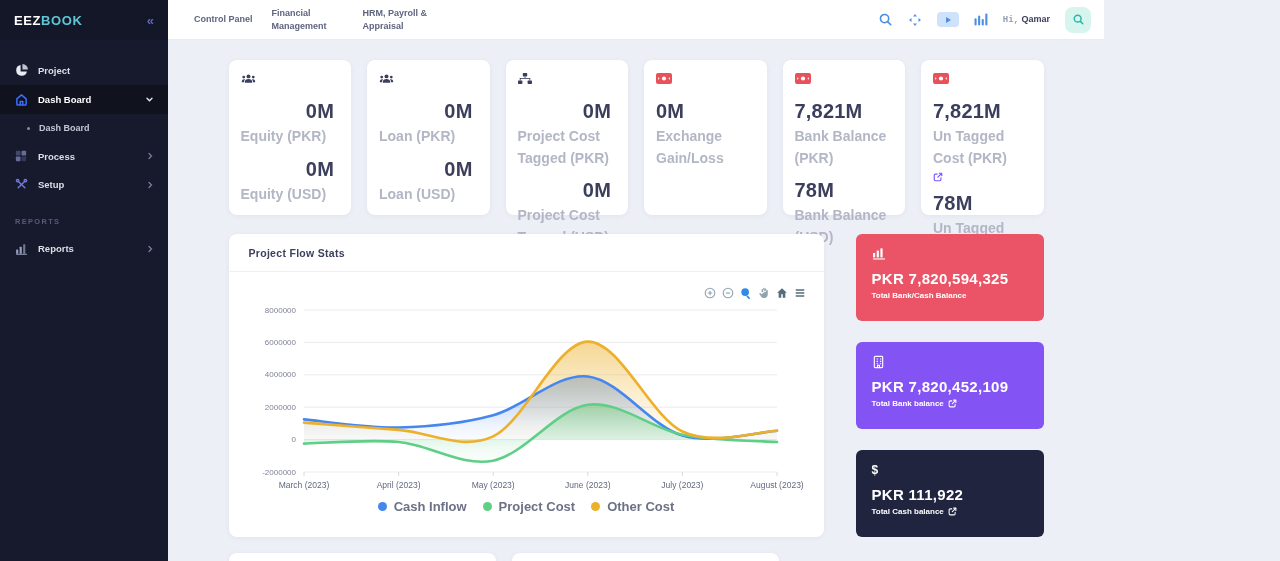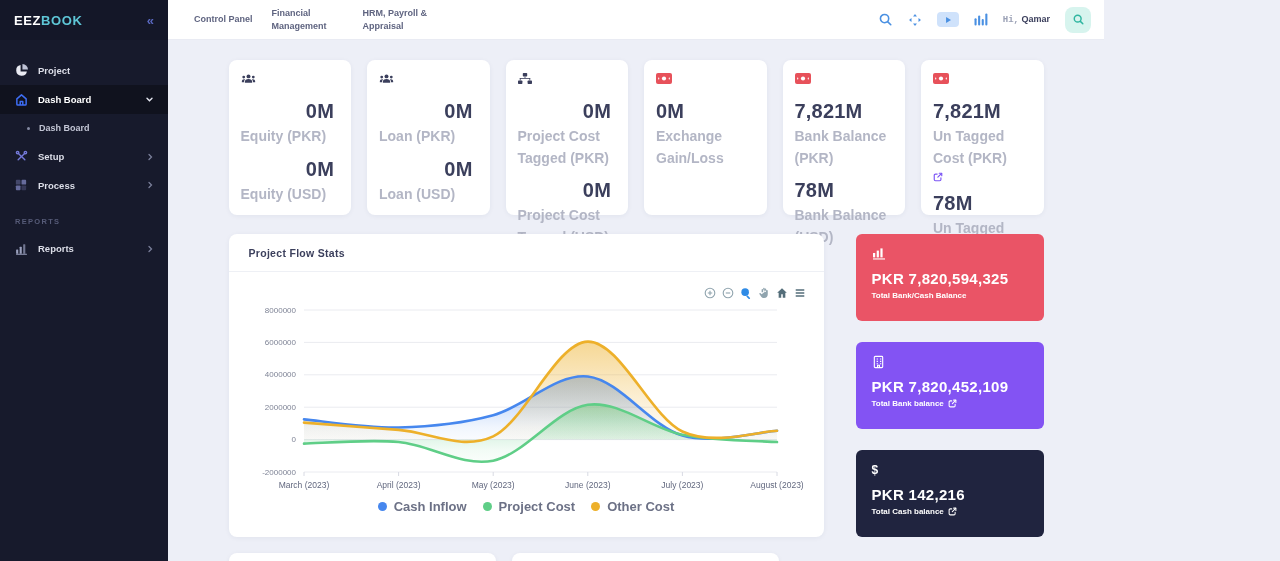--- a/index.html
+++ b/index.html
@@ -105,44 +105,44 @@
               <path d="M2 3.2 4.5 5.7 7 3.2"></path>
             </svg>
         </span>
       </div>
       <div class="nav-sub">
         <span class="dot"></span>
         <span>Dash Board</span>
       </div>
       <div class="nav-item">
         <span class="nicon">
+          <svg width="12" height="12" viewBox="0 0 14 14" fill="#6f74a8">
+              <rect x="1" y="1" width="5.4" height="5.4" rx="1" opacity=".5"></rect>
+              <rect x="7.6" y="1" width="5.4" height="5.4" rx="1" opacity=".9"></rect>
+              <rect x="1" y="7.6" width="5.4" height="5.4" rx="1" opacity=".9"></rect>
+              <rect x="7.6" y="7.6" width="5.4" height="5.4" rx="1" opacity=".35"></rect>
+            </svg>
+        </span>
+        <span>Process</span>
+        <span class="chev">
+          <svg width="8" height="8" viewBox="0 0 8 8" fill="none" stroke="#7a7f99" stroke-width="1.3" stroke-linecap="round">
+              <path d="M3 1.5 5.5 4 3 6.5"></path>
+            </svg>
+        </span>
+      </div>
+      <div class="nav-item">
+        <span class="nicon">
           <svg width="13" height="13" viewBox="0 0 14 14" fill="none" stroke="#7479da" stroke-width="1.5" stroke-linecap="round">
               <path d="M3.4 10.6 10.6 3.4"></path>
               <path d="M3.4 3.4l7.2 7.2"></path>
               <circle cx="2.8" cy="2.8" r="1.3"></circle>
               <circle cx="11.2" cy="2.8" r="1.3"></circle>
             </svg>
         </span>
         <span>Setup</span>
-        <span class="chev">
-          <svg width="8" height="8" viewBox="0 0 8 8" fill="none" stroke="#7a7f99" stroke-width="1.3" stroke-linecap="round">
-              <path d="M3 1.5 5.5 4 3 6.5"></path>
-            </svg>
-        </span>
-      </div>
-      <div class="nav-item">
-        <span class="nicon">
-          <svg width="12" height="12" viewBox="0 0 14 14" fill="#6f74a8">
-              <rect x="1" y="1" width="5.4" height="5.4" rx="1" opacity=".5"></rect>
-              <rect x="7.6" y="1" width="5.4" height="5.4" rx="1" opacity=".9"></rect>
-              <rect x="1" y="7.6" width="5.4" height="5.4" rx="1" opacity=".9"></rect>
-              <rect x="7.6" y="7.6" width="5.4" height="5.4" rx="1" opacity=".35"></rect>
-            </svg>
-        </span>
-        <span>Process</span>
         <span class="chev">
           <svg width="8" height="8" viewBox="0 0 8 8" fill="none" stroke="#7a7f99" stroke-width="1.3" stroke-linecap="round">
               <path d="M3 1.5 5.5 4 3 6.5"></path>
             </svg>
         </span>
       </div>
       <div class="nav-section">REPORTS</div>
       <div class="nav-item">
         <span class="nicon">
           <svg width="13" height="13" viewBox="0 0 14 14" fill="#9aa0bd">
@@ -477,21 +477,21 @@
                   <svg width="9" height="9" viewBox="0 0 12 12" fill="none" stroke="#fff" stroke-width="1.4" stroke-linecap="round" stroke-linejoin="round">
                       <path d="M5 2.5H3A1.5 1.5 0 0 0 1.5 4v5A1.5 1.5 0 0 0 3 10.5h5A1.5 1.5 0 0 0 9.5 9V7"></path>
                       <path d="M7.5 1.5h3v3"></path>
                       <path d="M10.2 1.8 5.8 6.2"></path>
                     </svg>
                 </span>
               </div>
             </div>
             <div class="summary-card" style="background: rgb(32, 36, 63);">
               <div class="summary-icon">$</div>
-              <div class="summary-value">PKR 142,216</div>
+              <div class="summary-value">PKR 111,922</div>
               <div class="summary-label">
                 <span>Total Cash balance</span>
                 <span class="xlink">
                   <svg width="9" height="9" viewBox="0 0 12 12" fill="none" stroke="#fff" stroke-width="1.4" stroke-linecap="round" stroke-linejoin="round">
                       <path d="M5 2.5H3A1.5 1.5 0 0 0 1.5 4v5A1.5 1.5 0 0 0 3 10.5h5A1.5 1.5 0 0 0 9.5 9V7"></path>
                       <path d="M7.5 1.5h3v3"></path>
                       <path d="M10.2 1.8 5.8 6.2"></path>
                     </svg>
                 </span>
               </div>

